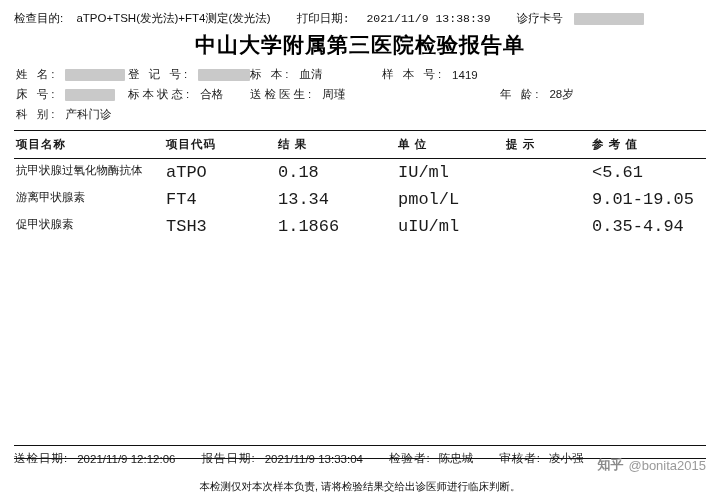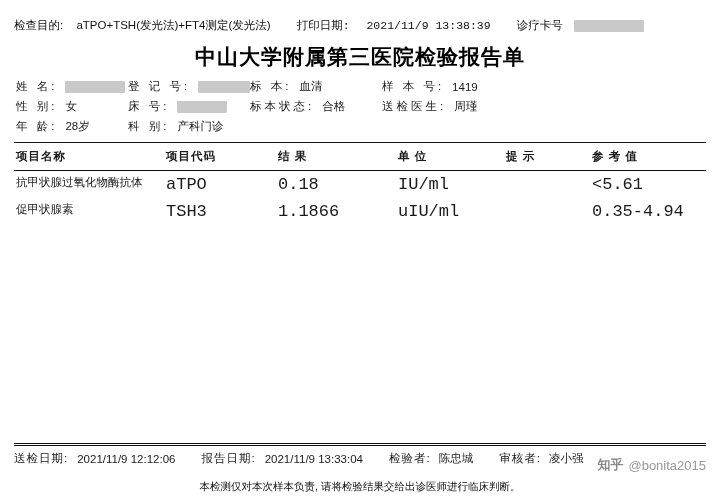--- a/index.html
+++ b/index.html
@@ -19,23 +19,23 @@
     position: relative;
     width: 720px;
     height: 498px;
     box-sizing: border-box;
     padding: 0 14px;
   }
 
   
   .top-row {
     display: flex;
-    align-items: flex-start;
+    align-items: flex-end;
     font-size: 11.5px;
-    padding-top: 18px;
+    padding-top: 6px;
     height: 20px;
     white-space: nowrap;
   }
   .top-row .lbl { color: #111; }
   .top-row .val { color: #111; }
   .top-purpose { margin-right: 26px; }
   .top-purpose .val { margin-left: 10px; }
   .top-print { margin-right: 26px; font-family: Liberation Mono, monospace; }
   .top-print .val { margin-left: 10px; }
   .top-card .val-redacted {
@@ -213,24 +213,20 @@
       <span class="k">标 本:</span>
       <span class="v">血清</span>
     </div>
     <div class="cell">
       <span class="k">样 本 号:</span>
       <span class="v">1419</span>
     </div>
     <div class="cell"></div>
 
     <div class="cell">
-      <span class="k">性 别:</span>
-      <span class="v">女</span>
-    </div>
-    <div class="cell">
       <span class="k">床 号:</span>
       <span class="redacted r-bed"></span>
     </div>
     <div class="cell">
       <span class="k">标本状态:</span>
       <span class="v">合格</span>
     </div>
     <div class="cell">
       <span class="k">送检医生:</span>
       <span class="v">周瑾</span>
@@ -263,20 +259,28 @@
         </tr>
       </thead>
       <tbody>
         <tr>
           <td class="c-name">抗甲状腺过氧化物酶抗体</td>
           <td class="c-code mono">aTPO</td>
           <td class="c-res mono">0.18</td>
           <td class="c-unit mono">IU/ml</td>
           <td class="c-flag mono"></td>
           <td class="c-ref mono">&lt;5.61</td>
+        </tr>
+        <tr>
+          <td class="c-name">游离甲状腺素</td>
+          <td class="c-code mono">FT4</td>
+          <td class="c-res mono">13.34</td>
+          <td class="c-unit mono">pmol/L</td>
+          <td class="c-flag mono"></td>
+          <td class="c-ref mono">9.01-19.05</td>
         </tr>
         <tr>
           <td class="c-name">促甲状腺素</td>
           <td class="c-code mono">TSH3</td>
           <td class="c-res mono">1.1866</td>
           <td class="c-unit mono">uIU/ml</td>
           <td class="c-flag mono"></td>
           <td class="c-ref mono">0.35-4.94</td>
         </tr>
         <tr>

